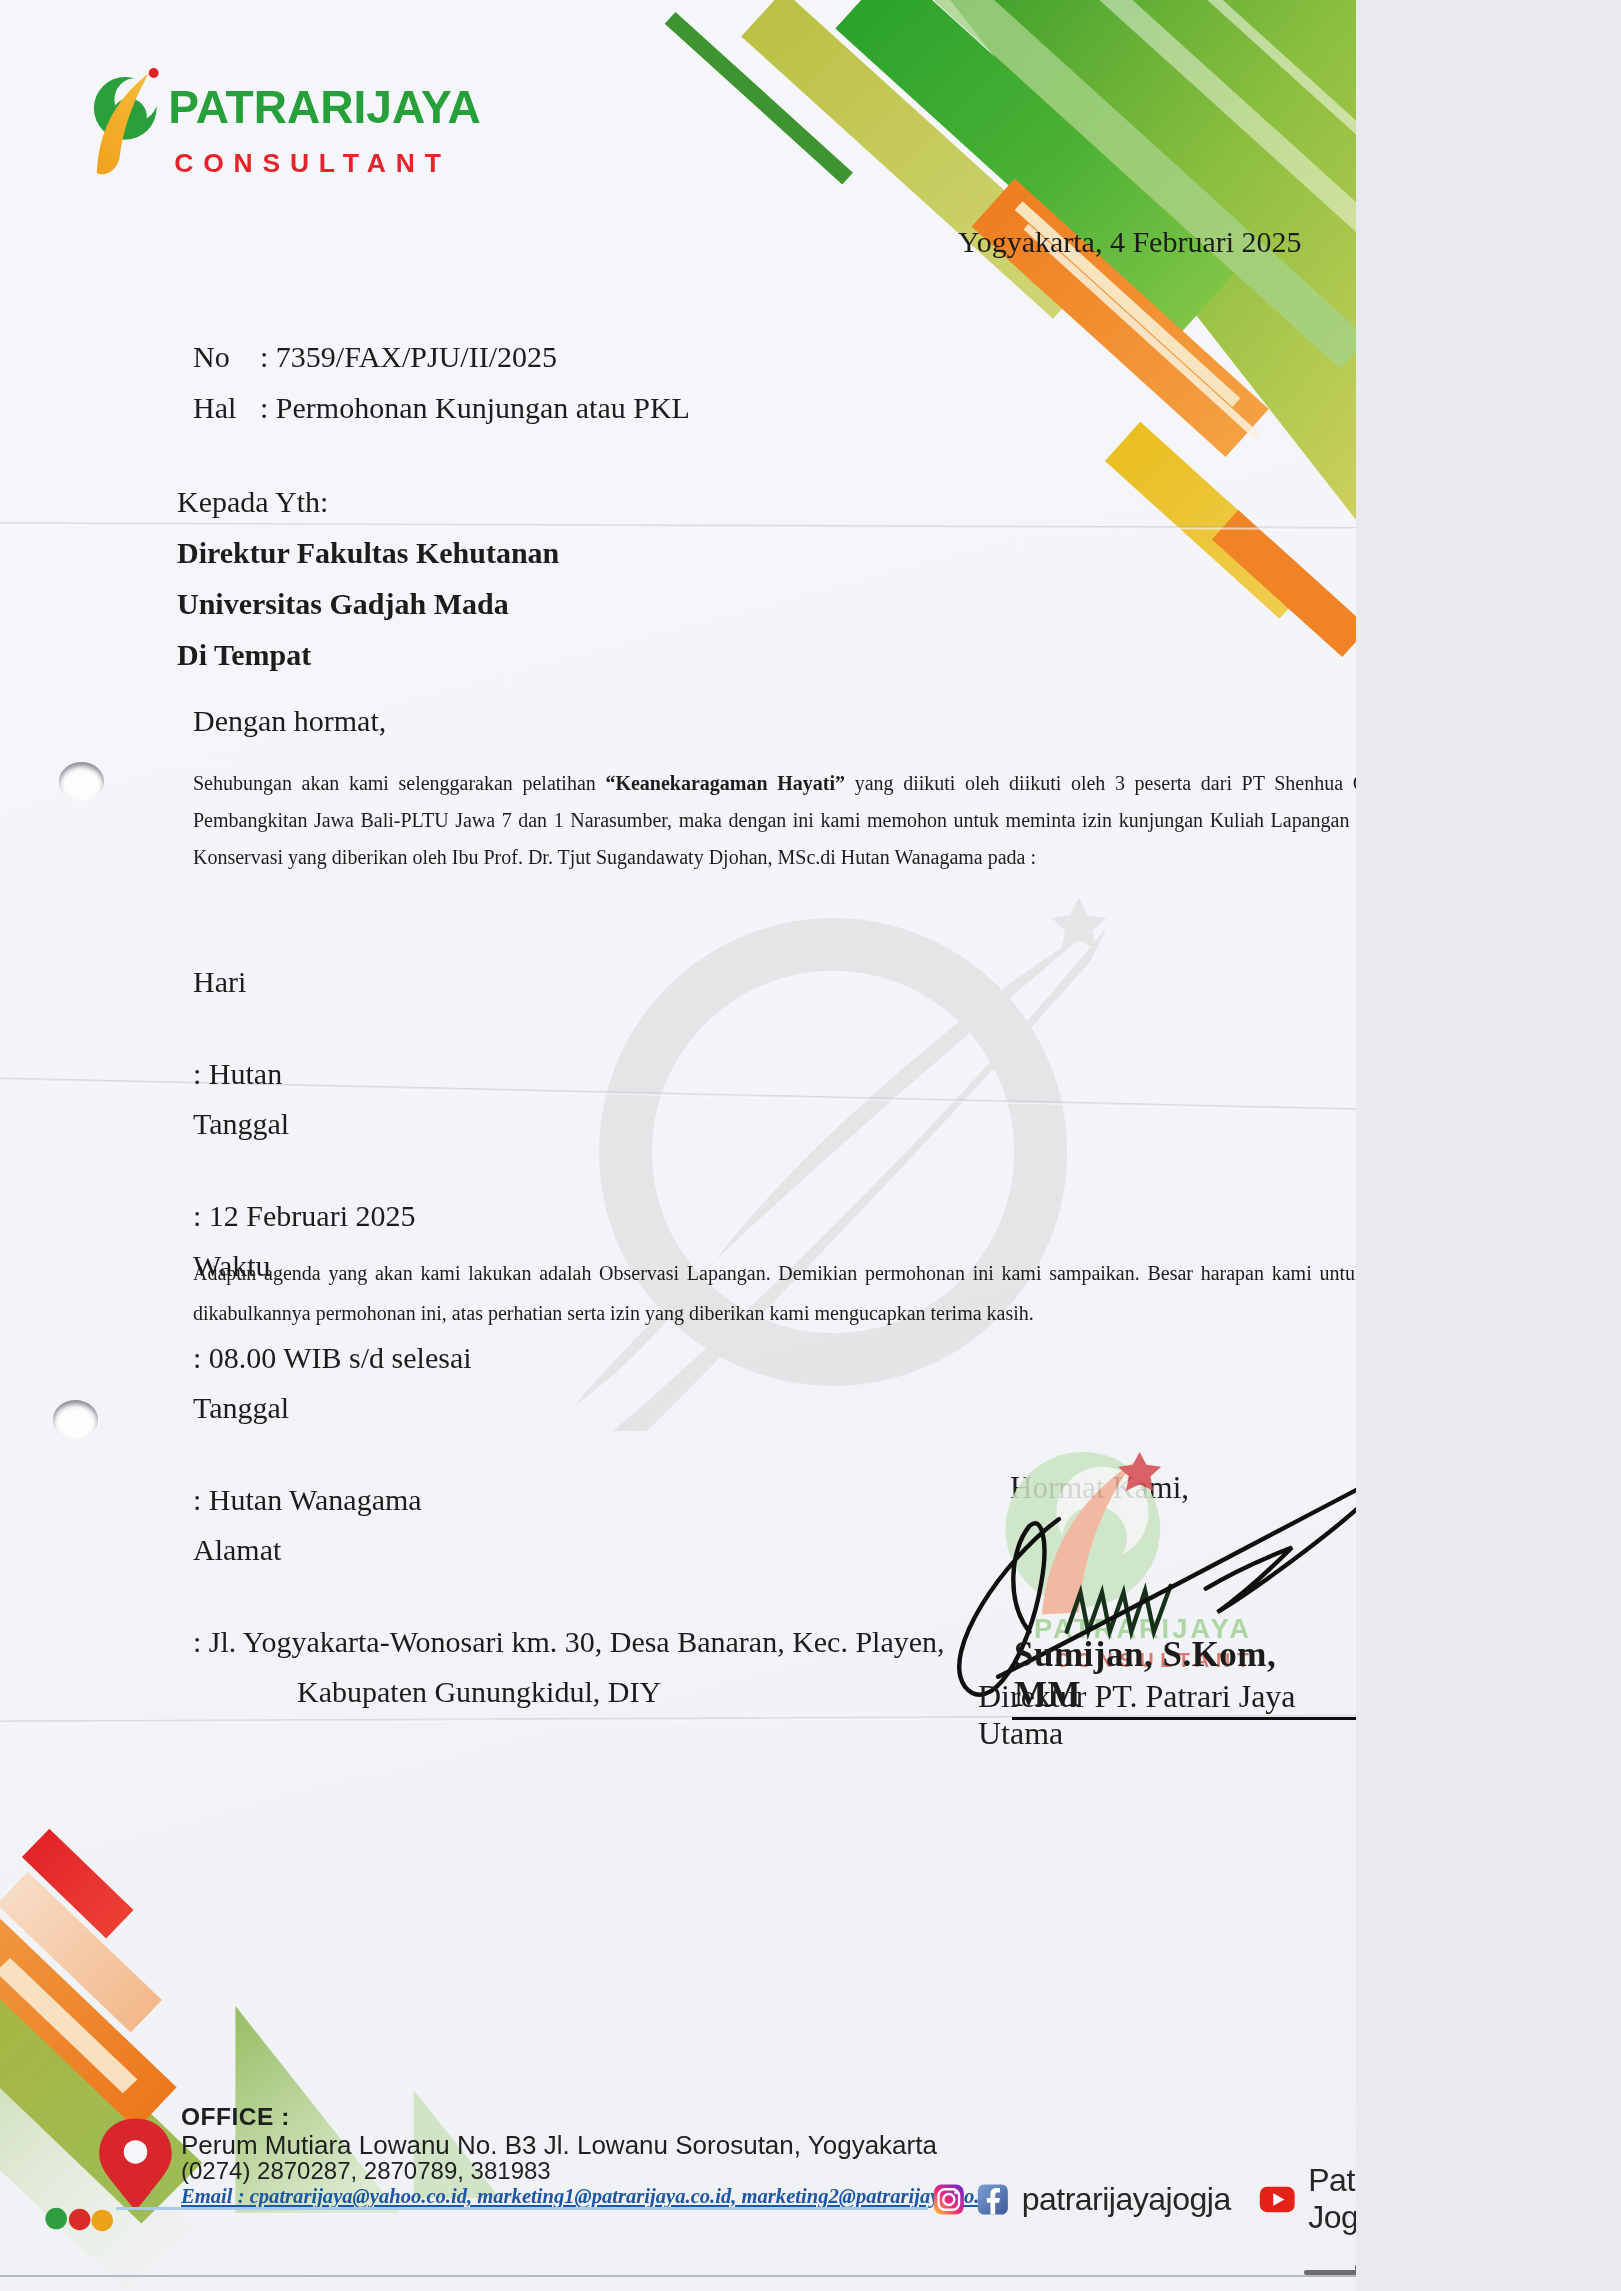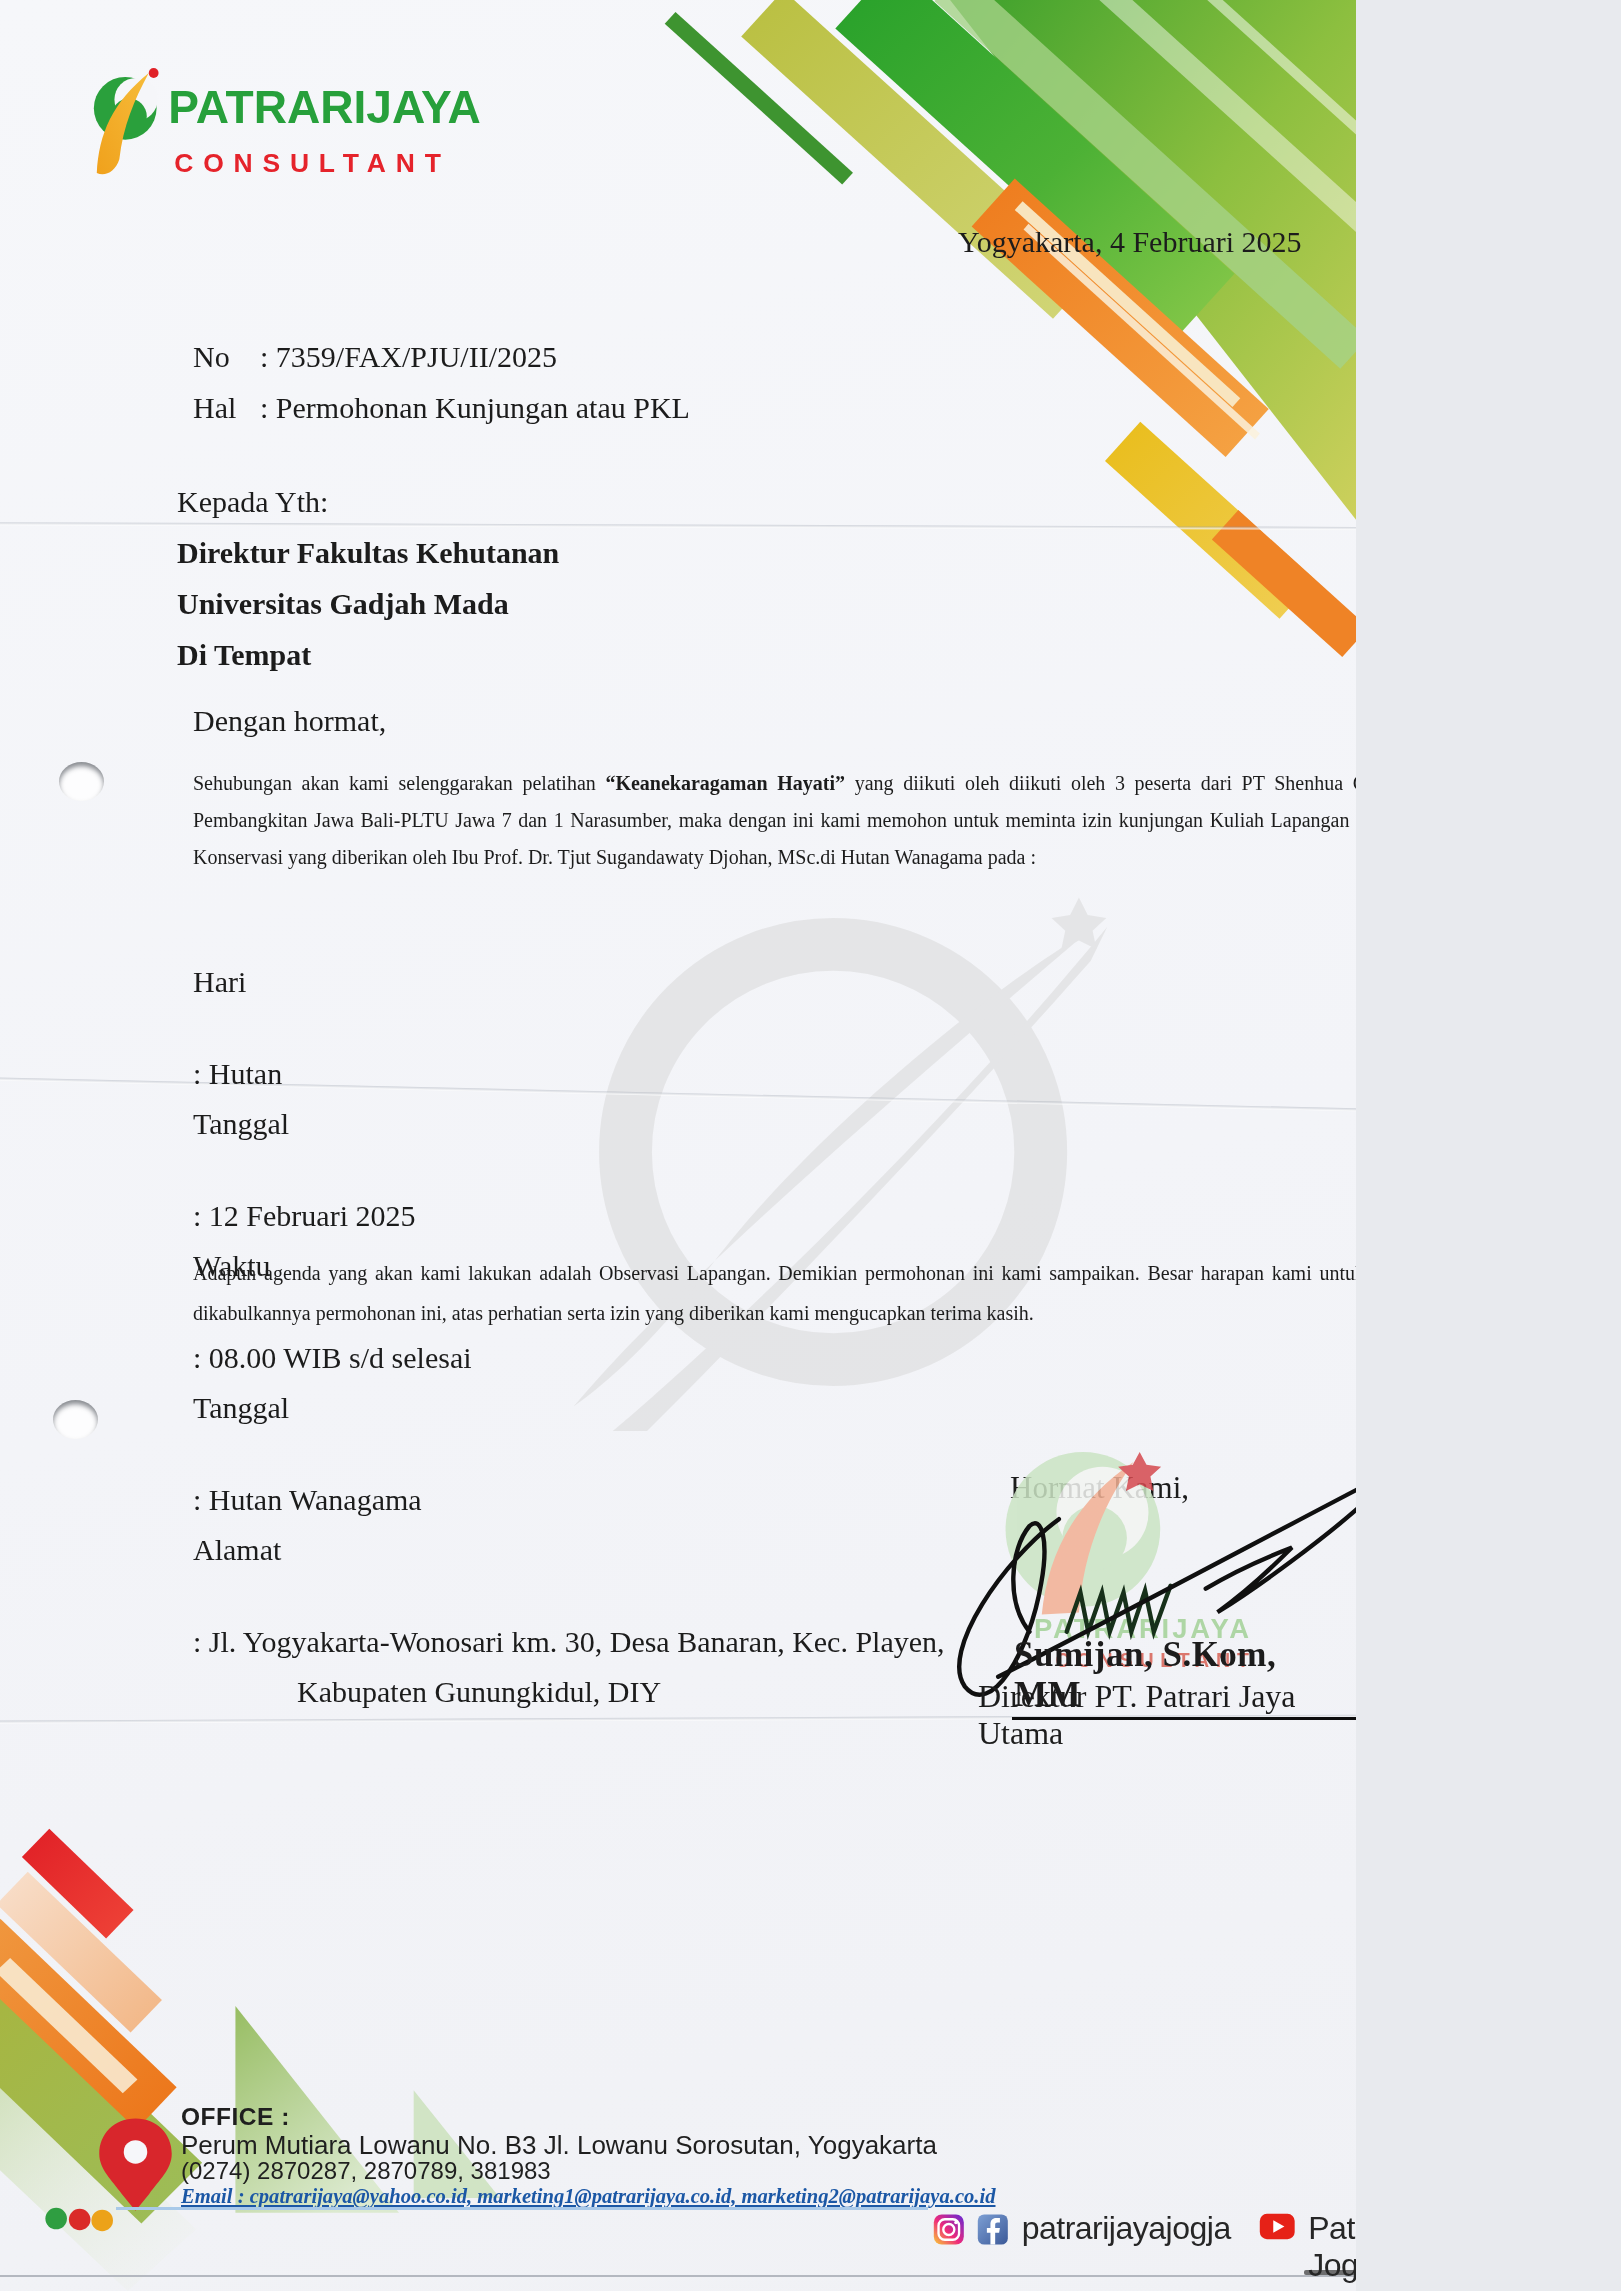--- a/index.html
+++ b/index.html
@@ -62,21 +62,21 @@
   .sig-svg{left:912px;top:1465px;z-index:5;}
 
   
   .footer-sans{font-family:"Liberation Sans","DejaVu Sans",sans-serif;color:#1f1f1f;}
   .office{left:181px;top:2103px;font-size:24.5px;font-weight:bold;letter-spacing:0.5px;}
   .address{left:181px;top:2130px;font-size:26px;}
   .phone{left:181px;top:2157px;font-size:24px;}
   .email{left:181px;top:2185px;font-size:20.6px;font-style:italic;font-weight:bold;
     color:#1b57a5;text-decoration:underline;}
   .footer-line{left:116px;top:2207px;width:812px;height:2.9px;background:#a9c9e9;z-index:1;}
-  .social{left:933px;top:2162px;display:flex;align-items:flex-start;z-index:2;margin-top:48px;}
+  .social{left:933px;top:2162px;display:flex;align-items:center;z-index:2;}
   .social .handle{font-family:"Liberation Sans","DejaVu Sans",sans-serif;
     font-size:32px;color:#262626;letter-spacing:-0.5px;}
   .soc-icon{display:inline-block;}.gap-md{width:15.7px;}.gap-lg{width:35px;}
 </style>
 </head>
 <body>
 
 <div class="page">
 
   <svg class="abs decor-tr" width="706" height="667" viewBox="0 0 720 680">

